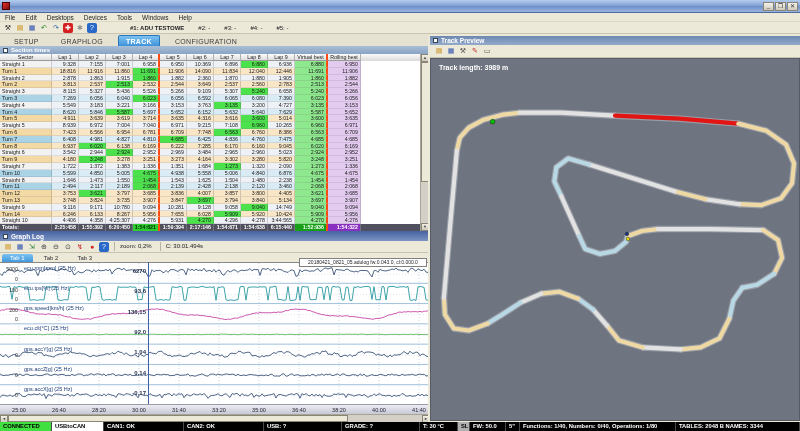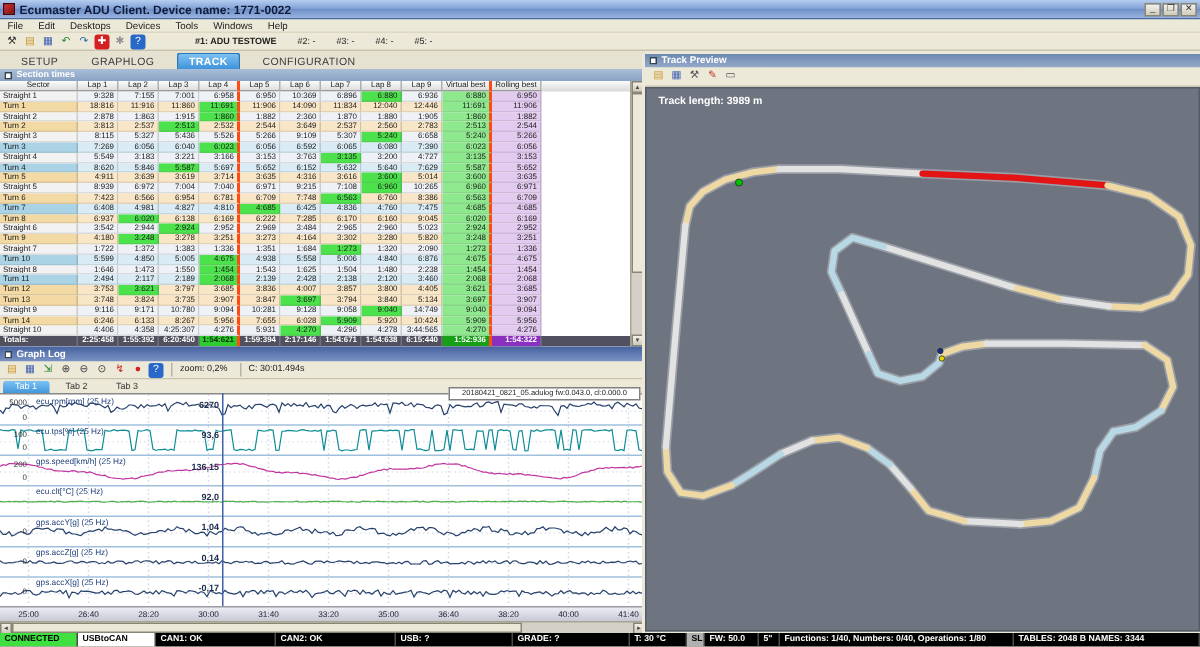--- a/index.html
+++ b/index.html
@@ -101,21 +101,20 @@
   .stitem { font-size:5.8px; line-height:8px; color:#fff; padding-left:3px; border-right:1px solid #4a4a4a;
     white-space:nowrap; overflow:hidden; font-weight:bold; }
 
   .divider { left:428px; top:36px; width:2px; height:386px; background:#ece9d8; }
 </style>
 </head>
 <body>
 
 <div class="abs titlebar">
   <div class="app-icon"></div>
-  <div class="title-text">Ecumaster ADU Client. Device name: 1771-0022</div>
   <div class="winbtns">
     <div class="winbtn">_</div>
     <div class="winbtn">❐</div>
     <div class="winbtn">✕</div>
   </div>
 </div>
 
 <div class="abs menubar" id="menubar">
     <div class="menu-item">File</div>
     <div class="menu-item">Edit</div>

